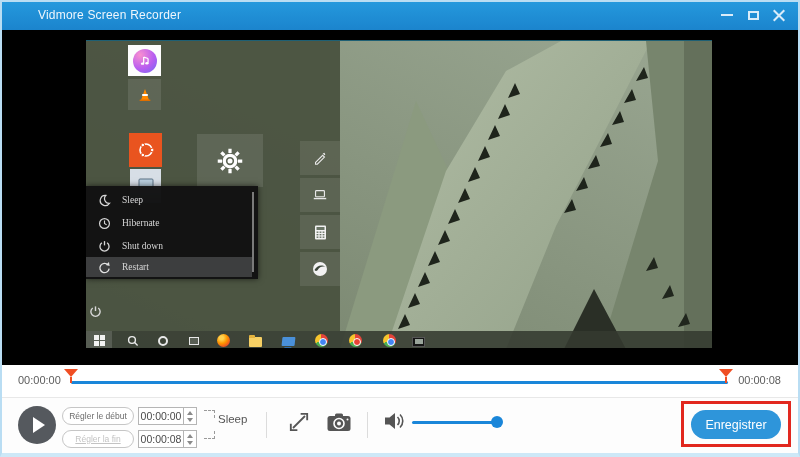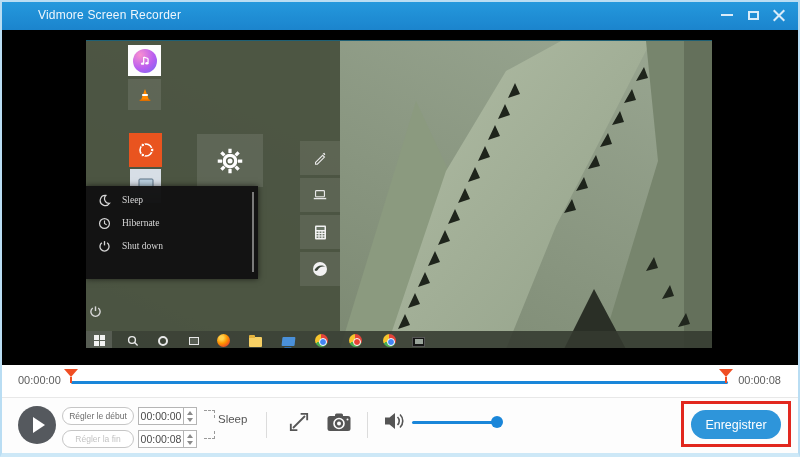--- a/index.html
+++ b/index.html
@@ -67,21 +67,21 @@
   .tmarker .tri{width:0;height:0;border:7px solid transparent;border-top:8px solid #f04e23;}
   .tmarker .stem{position:absolute;left:6px;top:8px;width:2px;height:6px;background:#f04e23;}
   .tmarker.left{left:64px;}
   .tmarker.right{left:719px;}
   
   .controls{position:absolute;left:-2px;top:395px;width:800px;height:58px;background:#fdfdfd;border-top:1px solid #e8e8e8;}
   .play-btn{position:absolute;left:18px;top:8px;width:38px;height:38px;border-radius:50%;background:#55595e;cursor:pointer;}
   .play-tri{position:absolute;left:15px;top:11px;width:0;height:0;border-left:12px solid #fff;border-top:8px solid transparent;border-bottom:8px solid transparent;}
   .pill-set{position:absolute;left:62px;width:72px;height:18px;border:1px solid #c6c6c6;border-radius:10px;background:#fff;font-size:8.5px;color:#6b6b6b;display:flex;align-items:center;justify-content:center;cursor:pointer;}
   .row1{top:9px;}.row2{top:32px;}
-  .pill-set.disabled{color:#c3c3c3;}
+  .pill-set.disabled{color:#c3c3c3;text-decoration:underline;}
   .time-box{position:absolute;left:138px;width:46px;height:18px;border:1px solid #b5b5b5;background:#fff;font-size:10.5px;color:#4a4a4a;display:flex;align-items:center;justify-content:center;}
   .spin{position:absolute;left:184px;width:13px;height:18px;border:1px solid #b5b5b5;border-left:none;background:#fff;display:flex;flex-direction:column;align-items:center;justify-content:center;gap:3px;cursor:pointer;}
   .spin .up{width:0;height:0;border-left:3px solid transparent;border-right:3px solid transparent;border-bottom:4px solid #8a8a8a;}
   .spin .dn{width:0;height:0;border-left:3px solid transparent;border-right:3px solid transparent;border-top:4px solid #8a8a8a;}
   .crop-dash{position:absolute;left:204px;width:11px;height:8px;}
   .crop-dash.top{top:12px;border-top:1px dashed #9a9a9a;border-right:1px dashed #9a9a9a;}
   .crop-dash.bot{top:33px;border-bottom:1px dashed #9a9a9a;border-right:1px dashed #9a9a9a;}
   .cut-label{position:absolute;left:218px;top:15px;font-size:11.5px;color:#555;}
   .vdiv{position:absolute;top:14px;width:1px;height:26px;background:#dcdcdc;}
   .vdiv.d1{left:266px;}.vdiv.d2{left:367px;}
@@ -243,20 +243,27 @@
             </svg>
           <span>Shut down</span>
         </div>
         <div class="pm-item pm-2">
           <svg class="pm-ico" viewBox="0 0 14 14">
               <circle cx="7" cy="7" r="5.3" fill="none" stroke="#d6d6d6" stroke-width="1.3"></circle>
               <path d="M7 3.8V7l2.3 1.5" fill="none" stroke="#d6d6d6" stroke-width="1.2"></path>
             </svg>
           <span>Hibernate</span>
         </div>
+        <div class="pm-item pm-4">
+          <svg class="pm-ico" viewBox="0 0 14 14">
+              <path d="M10.8 4.2a5 5 0 1 0 1.2 4" fill="none" stroke="#e2e2e2" stroke-width="1.4"></path>
+              <polygon points="11.8,1.2 12.5,5.5 8.4,4.2" fill="#e2e2e2"></polygon>
+            </svg>
+          <span>Restart</span>
+        </div>
         <div class="pm-scroll"></div>
       </div>
 
       <div class="taskbar">
         <div class="tb-start">
           <span class="winlogo">
               <i></i>
               <i></i>
               <i></i>
               <i></i>

